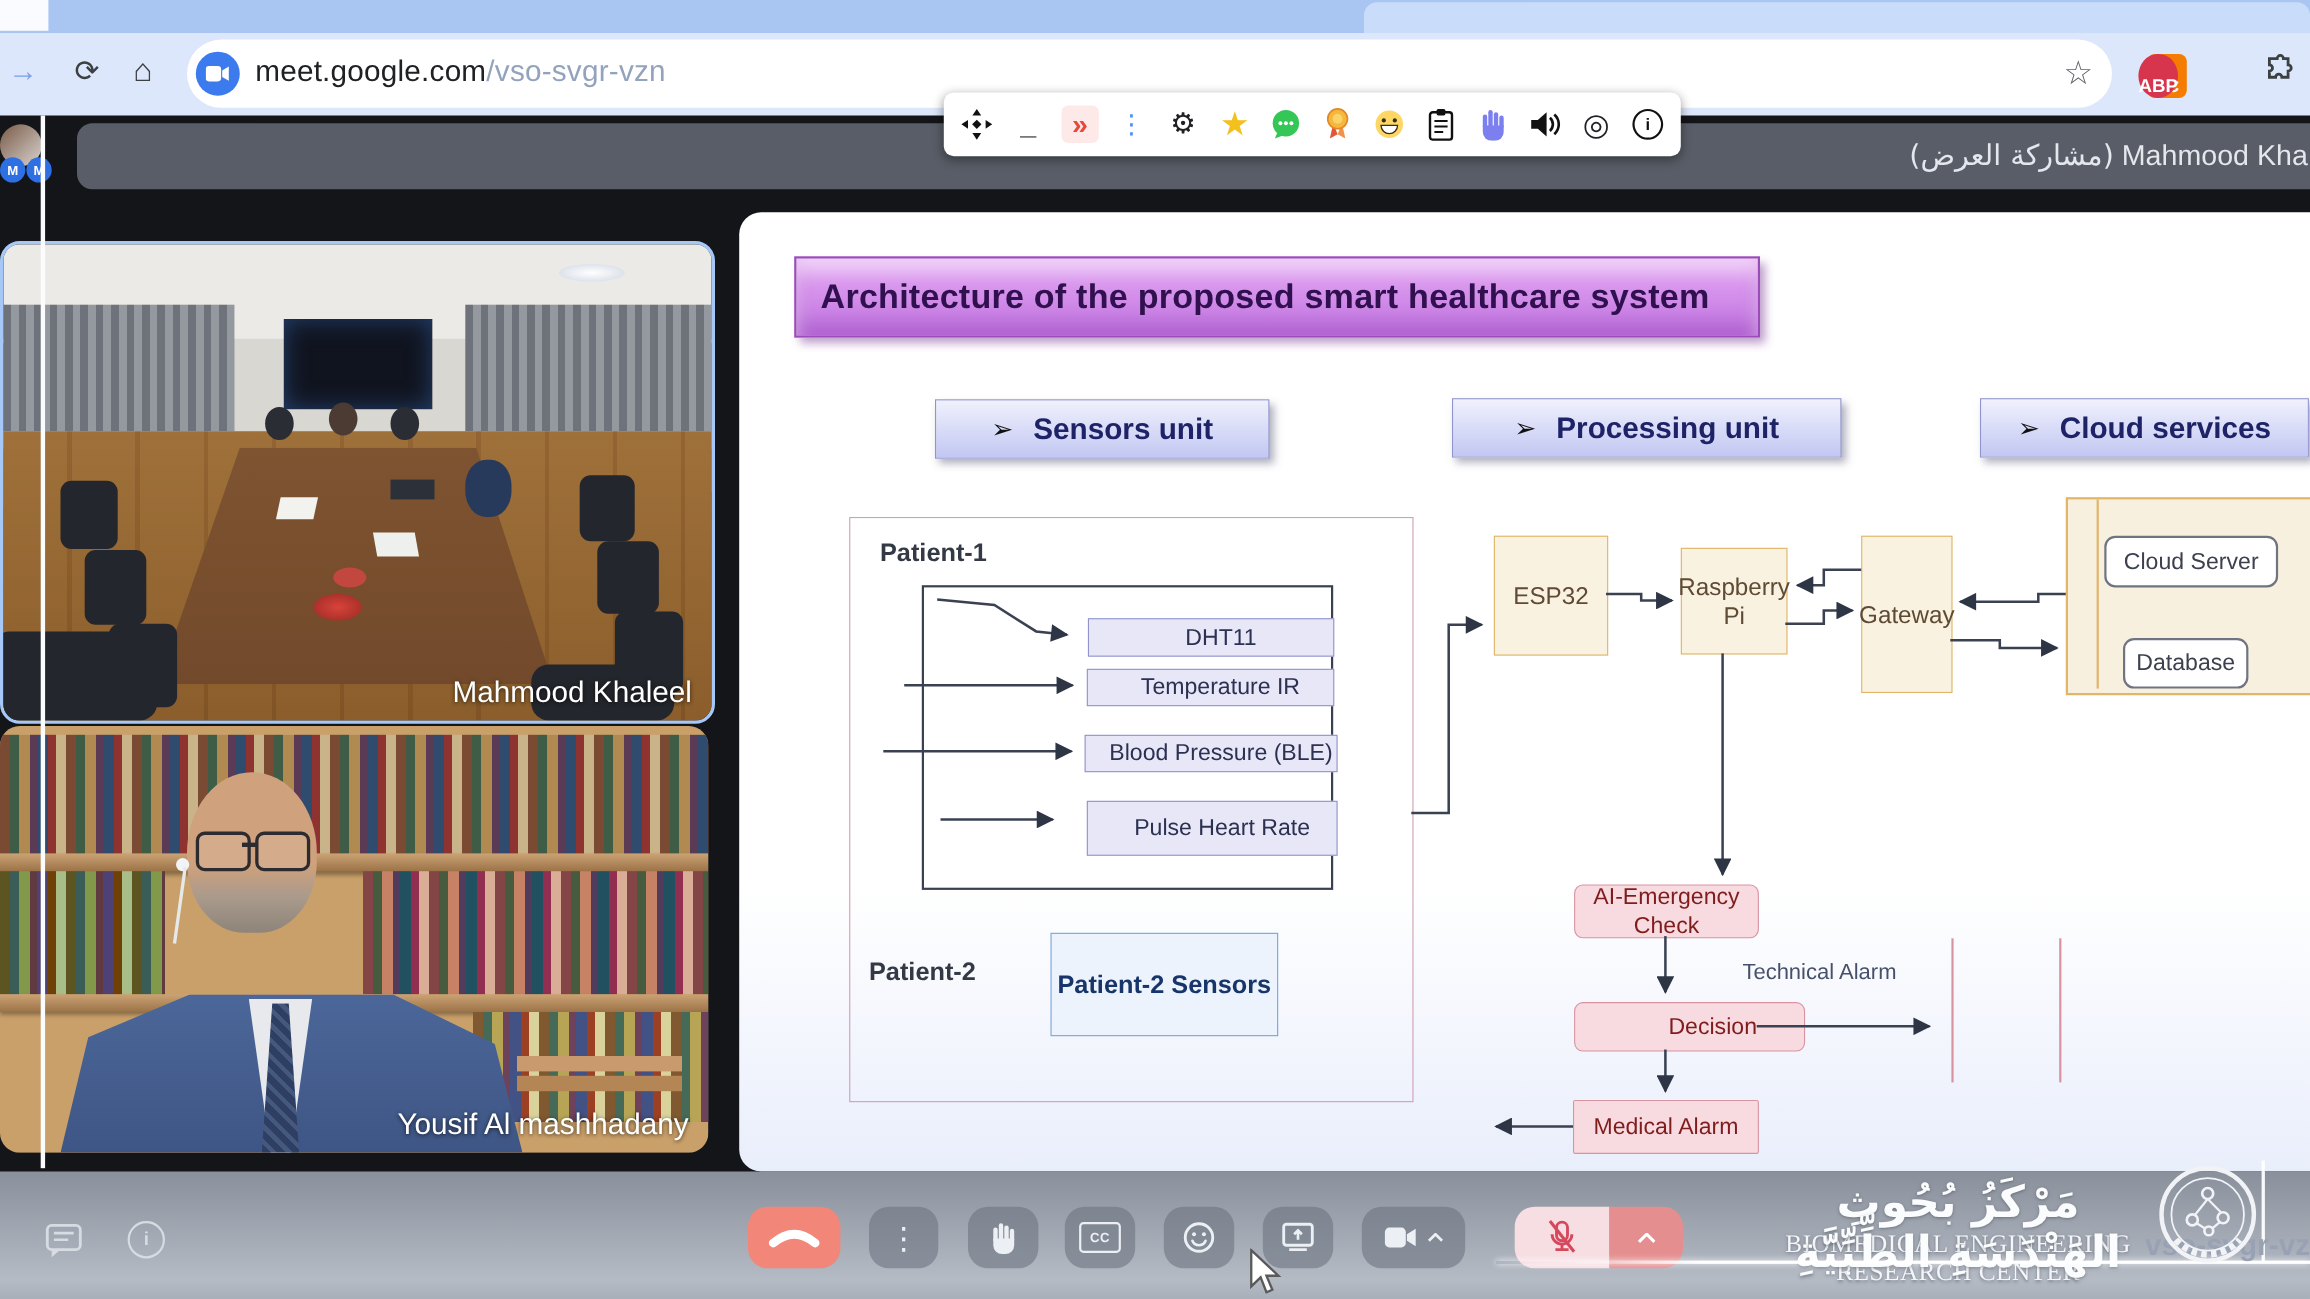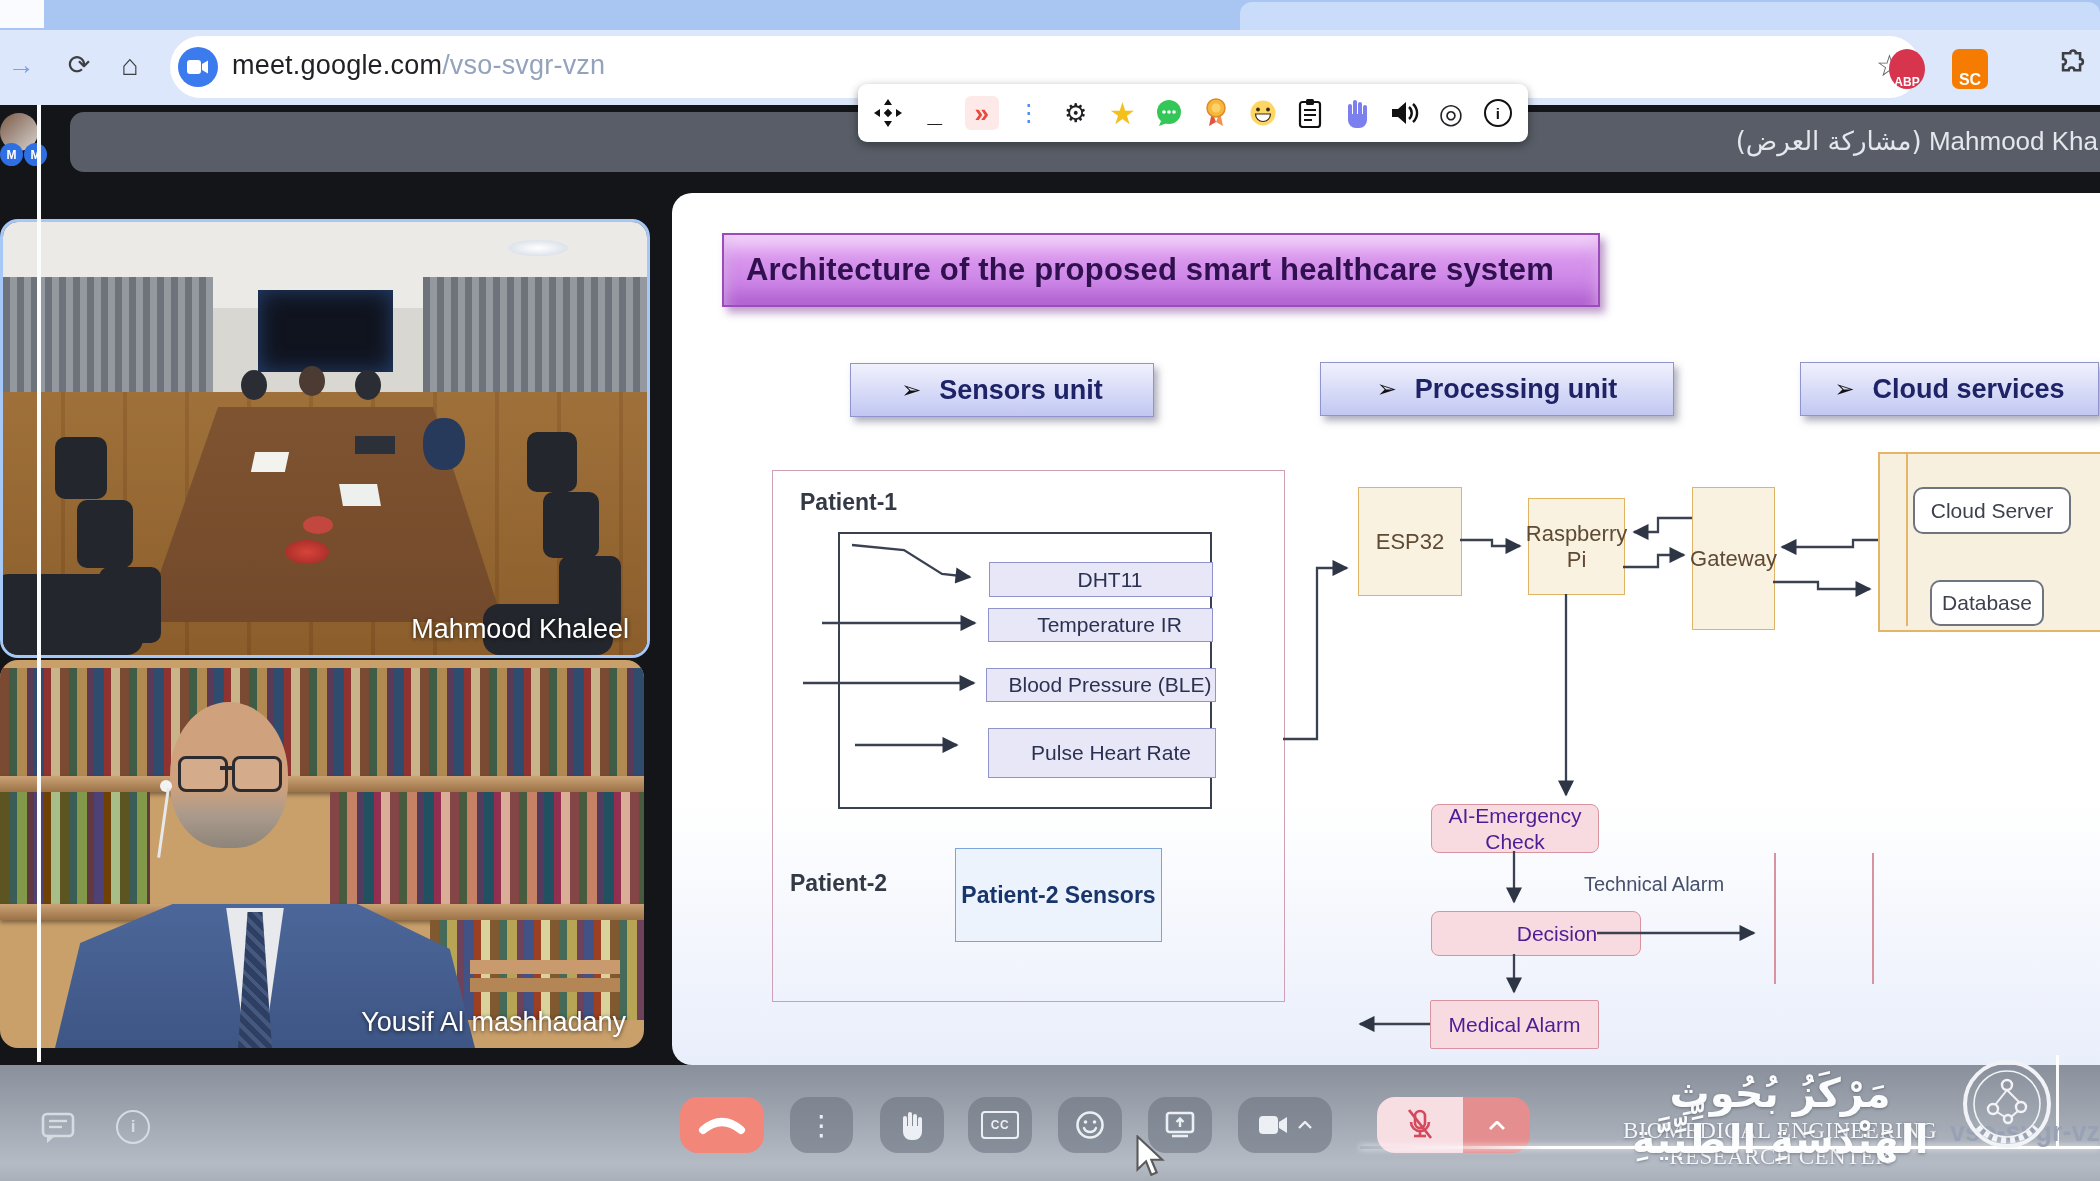--- a/index.html
+++ b/index.html
@@ -47,21 +47,21 @@
           border:2px solid #9b4cba;box-shadow:5px 6px 8px rgba(110,40,140,.45),inset 0 12px 16px rgba(255,255,255,.5),inset 0 -12px 16px rgba(140,50,170,.3);
           display:flex;align-items:center;padding-left:22px;box-sizing:border-box;
           font-size:31px;font-weight:bold;color:#30104e;letter-spacing:.2px;}
   .unithdr{height:52px;background:linear-gradient(180deg,#f0f1fd 0%,#c2c7f2 100%);border:1px solid #8f95cc;
            box-shadow:4px 5px 7px rgba(100,100,130,.5);display:flex;align-items:center;justify-content:center;gap:18px;
            font-size:27px;font-weight:bold;color:#1d2366;}
   .unithdr .bullet{font-weight:normal;color:#111;font-size:24px;}
   .sensorbox{background:#e7e7f8;border:1px solid #9094cb;color:#2c3152;font-size:21px;display:flex;align-items:center;justify-content:center;padding-left:18px;}
   .tanbox{background:#f9f2e1;border:1.5px solid #e0b467;color:#5f4a33;font-size:22px;display:flex;align-items:center;justify-content:center;text-align:center;line-height:1.15;}
   .whitebox{background:#fff;border:2px solid #6f7480;border-radius:10px;color:#3c414d;font-size:21px;display:flex;align-items:center;justify-content:center;}
-  .pinkbox{background:#f8dbe1;border:1.5px solid #d893a1;border-radius:8px;color:#4c1d95;font-size:21px;display:flex;align-items:center;justify-content:center;text-align:center;line-height:1.2;}
+  .pinkbox{background:#f8dbe1;border:1.5px solid #d893a1;border-radius:8px;color:#7f1d1d;font-size:21px;display:flex;align-items:center;justify-content:center;text-align:center;line-height:1.2;}
   .plabel{font-size:23px;color:#333a46;font-weight:bold;}
 
   
   .band{left:0;top:1065px;width:2100px;height:116px;background:linear-gradient(180deg,#8a909b 0%,#b5bbc5 85%,#a9afb9 100%);z-index:20;}
   .ctl{position:absolute;top:32px;height:56px;border-radius:18px;background:rgba(108,116,128,.6);display:flex;align-items:center;justify-content:center;}
   .wm-en{font-family:"Liberation Serif",serif;}
 </style>
 </head>
 <body>
 
@@ -82,21 +82,21 @@
         <path d="M15 5 L21 1.5 V14.5 L15 11 Z" fill="#fff"></path>
     </svg>
   </div>
   <div class="abs urltext">
     <span>meet.google.com</span><span class="urlpath">/vso-svgr-vzn</span>
   </div>
   <div class="abs" style="left:1876px;top:48px;font-size:30px;color:#5f6368;">☆</div>
   <div class="abs extbadge" style="left:1952px;background:#f57c00;font-size:16px;">
       <span>SC</span>
     </div>
-  <div class="abs extbadge" style="left:1889px;background:#d6354d;border-radius:50%;font-size:12px;">
+  <div class="abs extbadge" style="left:1944px;background:#d6354d;border-radius:50%;font-size:17px;">
       <span>ABP</span>
     </div>
   <div class="abs" style="left:2056px;top:49px;">
     <svg width="34" height="34" viewBox="0 0 24 24">
         <path d="M10 3 a2 2 0 0 1 4 0 h3 v4 a2 2 0 0 1 0 4 v4 h-4 a2 2 0 0 0 -4 0 H5 v-4 a2 2 0 0 0 0 -4 V3 Z" fill="none" stroke="#3c4043" stroke-width="1.8"></path>
       </svg>
   </div>
 
   <div class="abs captbar">
     <div class="cicon">

